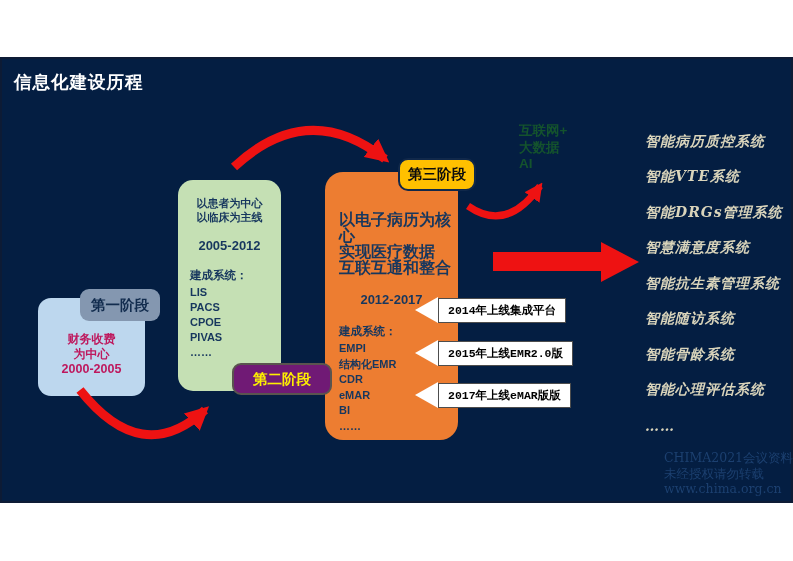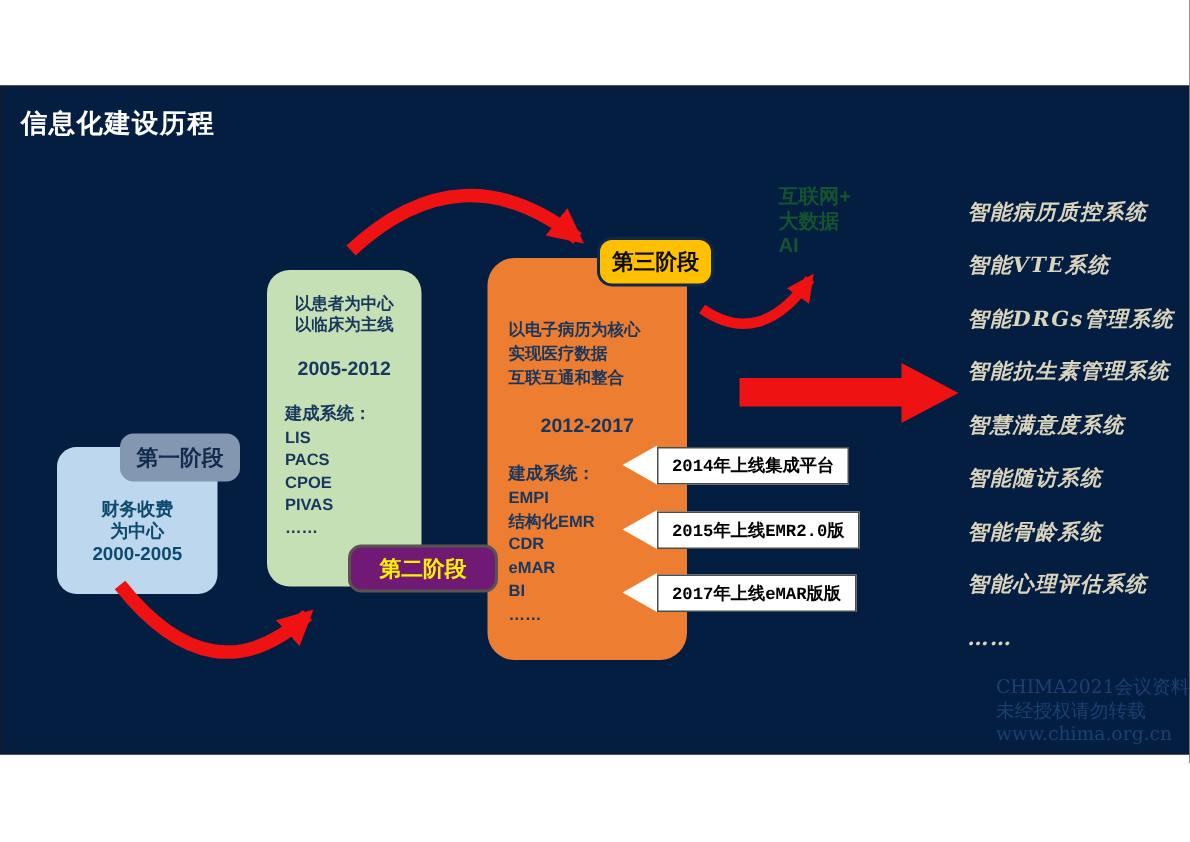--- a/index.html
+++ b/index.html
@@ -4,42 +4,42 @@
 <style>
   html,body{margin:0;padding:0;background:#888;}
   .page{position:relative;width:793px;height:561px;background:#ffffff;overflow:hidden;
         font-family:"Liberation Sans",sans-serif;}
   .slide-bg{position:absolute;left:0;top:57px;width:793px;height:446px;background:#041e42;
         border:2px solid #0d1b35;box-sizing:border-box;}
   .page-title{position:absolute;left:14px;top:70px;color:#ffffff;font-size:17.5px;
         font-weight:bold;letter-spacing:1px;z-index:3;}
   
   .phase1-box{position:absolute;left:38px;top:298px;width:107px;height:98px;background:#bdd7ee;
-        border-radius:13px;z-index:2;color:#0c4a6e;font-weight:bold;font-size:12px;line-height:15px;
+        border-radius:13px;z-index:2;color:#be185d;font-weight:bold;font-size:12px;line-height:15px;
         display:flex;flex-direction:column;justify-content:center;align-items:center;
         padding-top:14px;box-sizing:border-box;text-align:center;}
   .phase-label{position:absolute;display:flex;align-items:center;justify-content:center;
         font-weight:bold;font-size:14.5px;z-index:4;box-sizing:border-box;}
   .phase1-label{left:80px;top:289px;width:80px;height:32px;background:#8497b0;
         border-radius:9px;color:#122c4e;}
   
   .phase2-box{position:absolute;left:178px;top:180px;width:103px;height:211px;background:#c5e0b4;
         border-radius:15px;z-index:2;color:#17375e;font-weight:bold;box-sizing:border-box;
         padding-top:16px;}
   .p2-focus{text-align:center;font-size:11px;line-height:14px;}
   .p2-period{text-align:center;font-size:13px;margin-top:14px;}
   .sys-head{font-size:11.5px;margin:15px 0 2px 12px;text-align:left;}
   .sys-item{font-size:11px;line-height:15px;margin-left:12px;text-align:left;}
   .phase2-label{left:232px;top:363px;width:100px;height:32px;background:#701a75;
         border:2px solid #5a544f;border-radius:9px;color:#fdf000;}
   
   .phase3-box{position:absolute;left:325px;top:172px;width:133px;height:268px;background:#ed7d31;
         border-radius:18px;z-index:2;color:#17375e;font-weight:bold;box-sizing:border-box;
         padding-top:40px;}
-  .p3-focus{font-size:11px;line-height:16px;padding-left:14px;}
+  .p3-focus{font-size:16px;line-height:16px;padding-left:14px;}
   .p3-period{text-align:center;font-size:13px;margin-top:16px;}
   .phase3-box .sys-head{margin-left:14px;margin-top:17px;}
   .phase3-box .sys-item{margin-left:14px;line-height:15.5px;}
   .phase3-label{left:398px;top:158px;width:78px;height:33px;background:#ffc000;
         border:2px solid #10284a;border-radius:10px;color:#0d0d0d;}
   
   .future{position:absolute;left:519px;top:123px;color:#14532d;font-weight:bold;
         font-size:13.5px;line-height:16.5px;z-index:3;}
   
   .arrows{position:absolute;left:0;top:0;width:793px;height:561px;z-index:5;pointer-events:none;}
@@ -139,20 +139,20 @@
   </div>
   <div class="callout callout3">
     <div class="tri"></div>
     <div class="cbody">2017年上线eMAR版版</div>
   </div>
 
   <div class="smart-list">
     <div class="smart-item">智能病历质控系统</div>
     <div class="smart-item">智能VTE系统</div>
     <div class="smart-item">智能DRGs管理系统</div>
+    <div class="smart-item">智慧满意度系统</div>
     <div class="smart-item">智能抗生素管理系统</div>
-    <div class="smart-item">智慧满意度系统</div>
     <div class="smart-item">智能随访系统</div>
     <div class="smart-item">智能骨龄系统</div>
     <div class="smart-item">智能心理评估系统</div>
     <div class="smart-item">……</div>
   </div>
 </div>
 
 </body></html>

